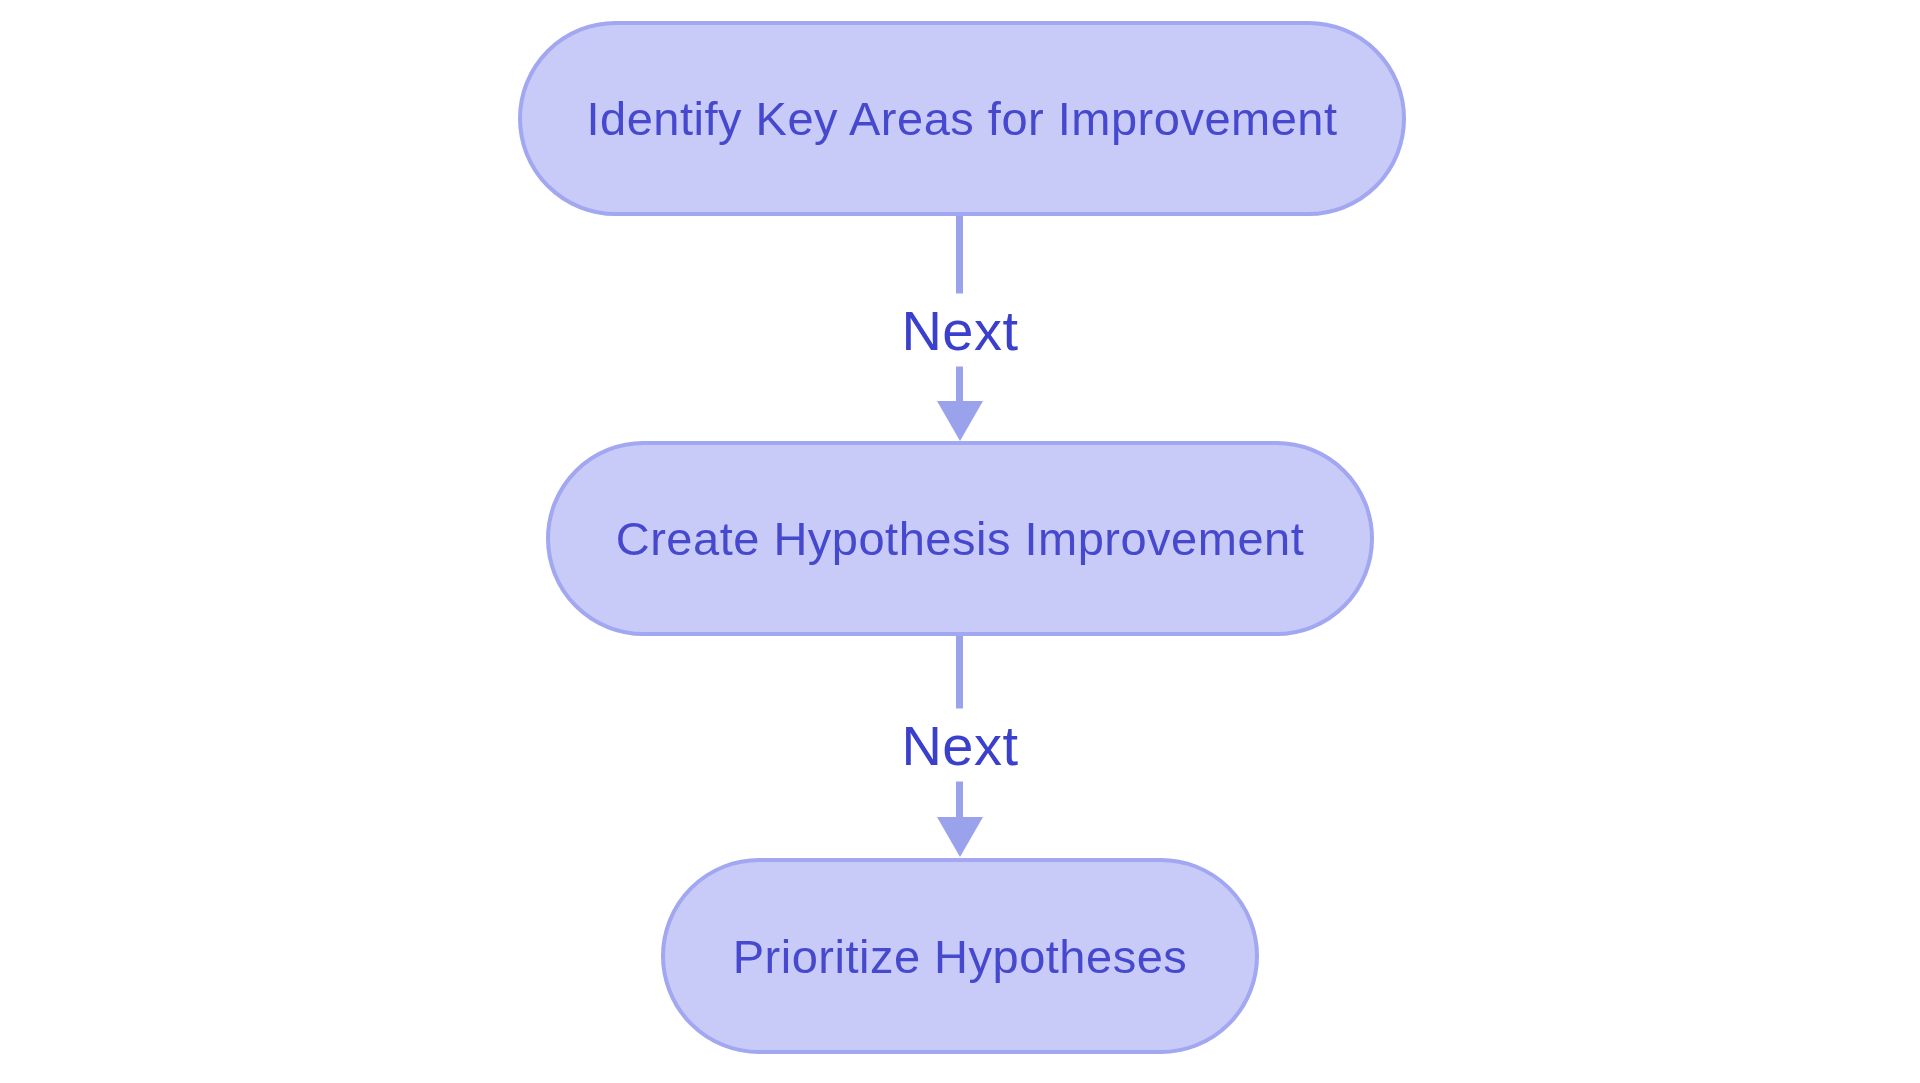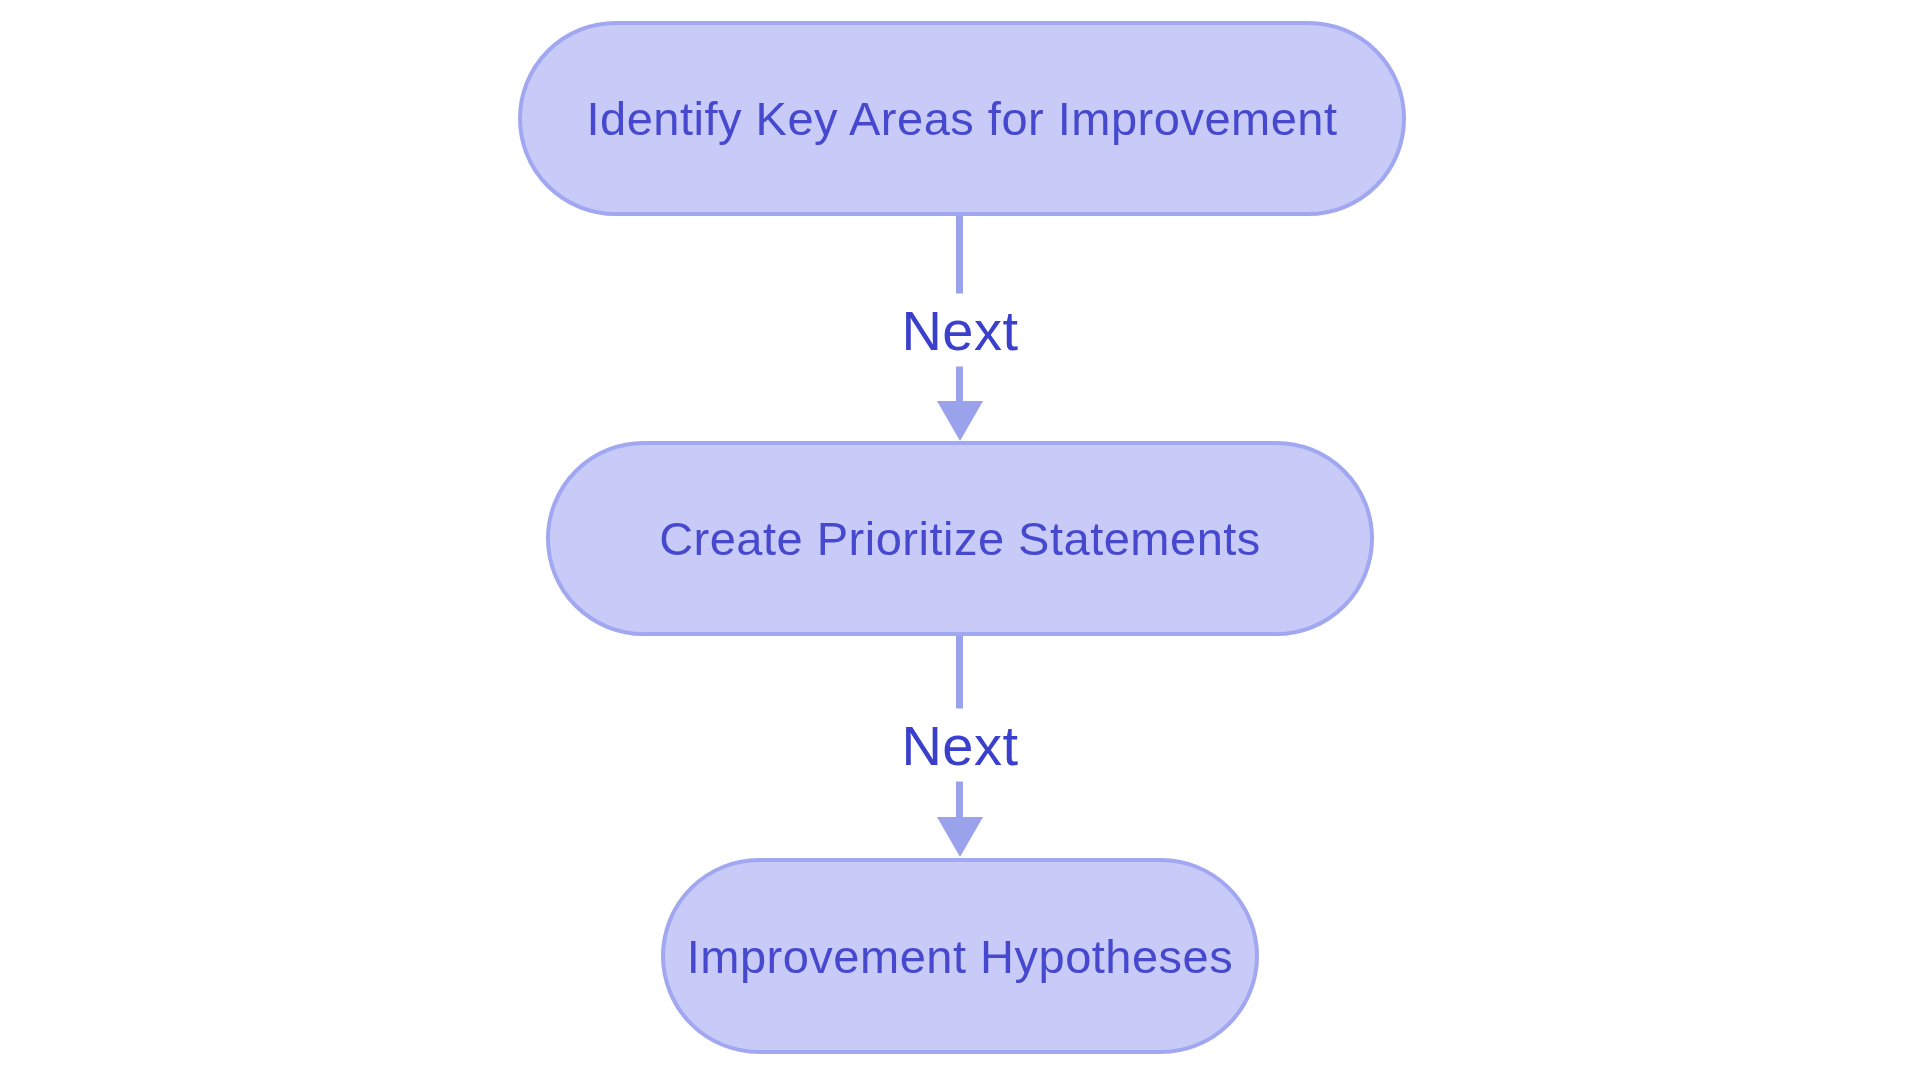--- a/index.html
+++ b/index.html
@@ -92,24 +92,24 @@
 
   <div class="node node-1">
     <span class="node-label">Identify Key Areas for Improvement</span>
   </div>
 
   <div class="edge-line edge-line-1"></div>
   <div class="arrowhead arrowhead-1"></div>
   <div class="edge-label edge-label-1">Next</div>
 
   <div class="node node-2">
-    <span class="node-label">Create Prioritize Statements</span>
+    <span class="node-label">Create Hypothesis Improvement</span>
   </div>
 
   <div class="edge-line edge-line-2"></div>
   <div class="arrowhead arrowhead-2"></div>
   <div class="edge-label edge-label-2">Next</div>
 
   <div class="node node-3">
-    <span class="node-label">Improvement Hypotheses</span>
+    <span class="node-label">Prioritize Hypotheses</span>
   </div>
 
 </div>
 
 </body></html>

